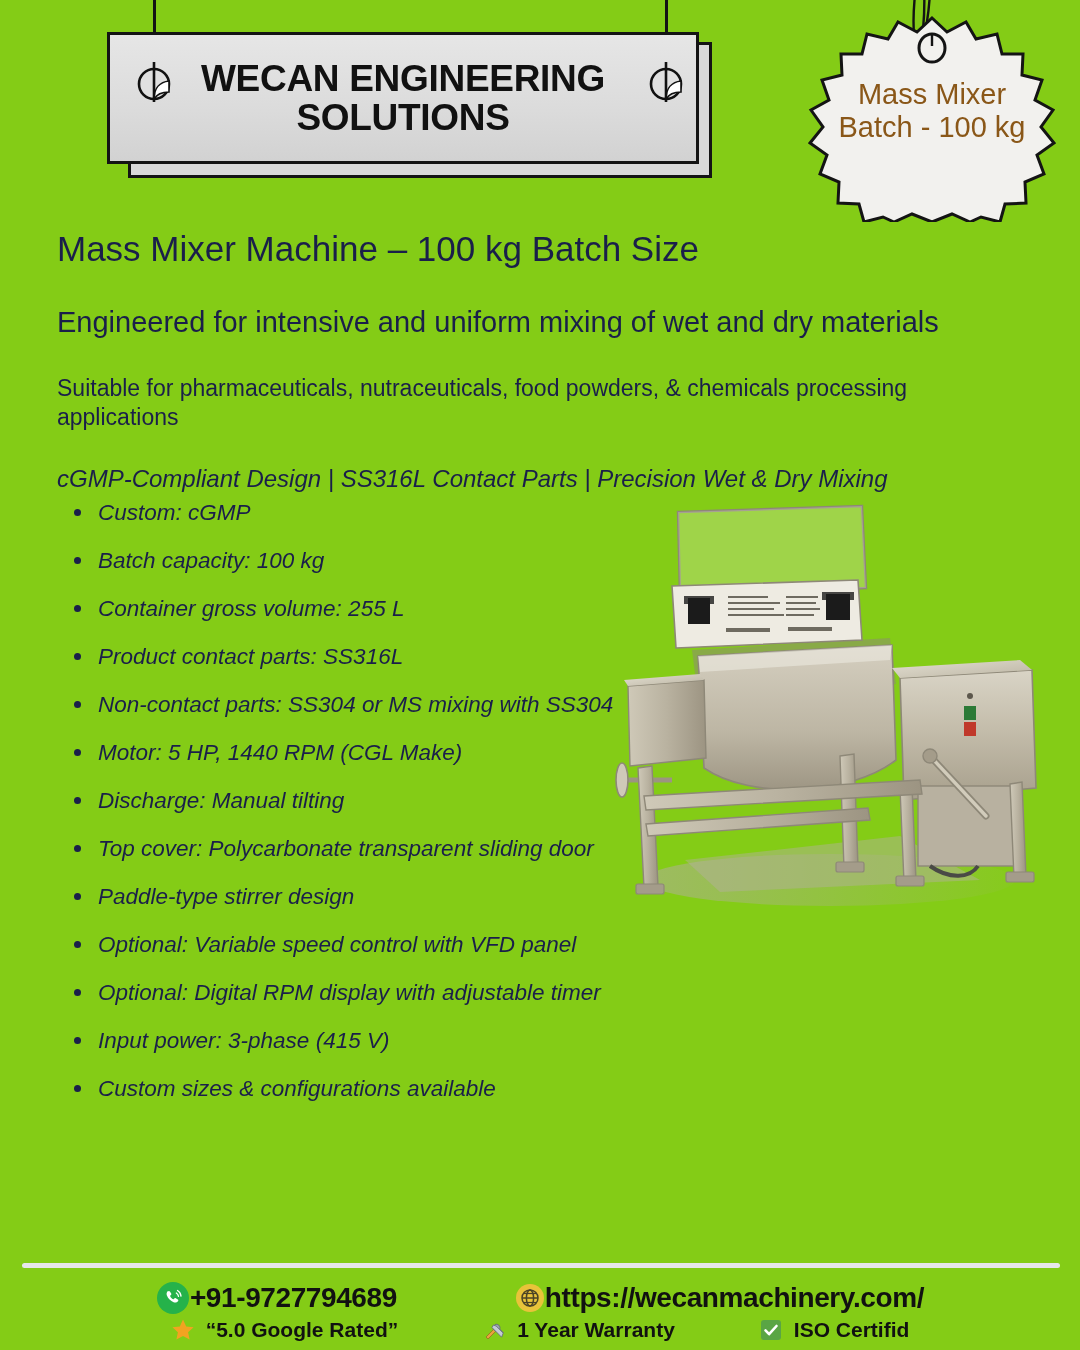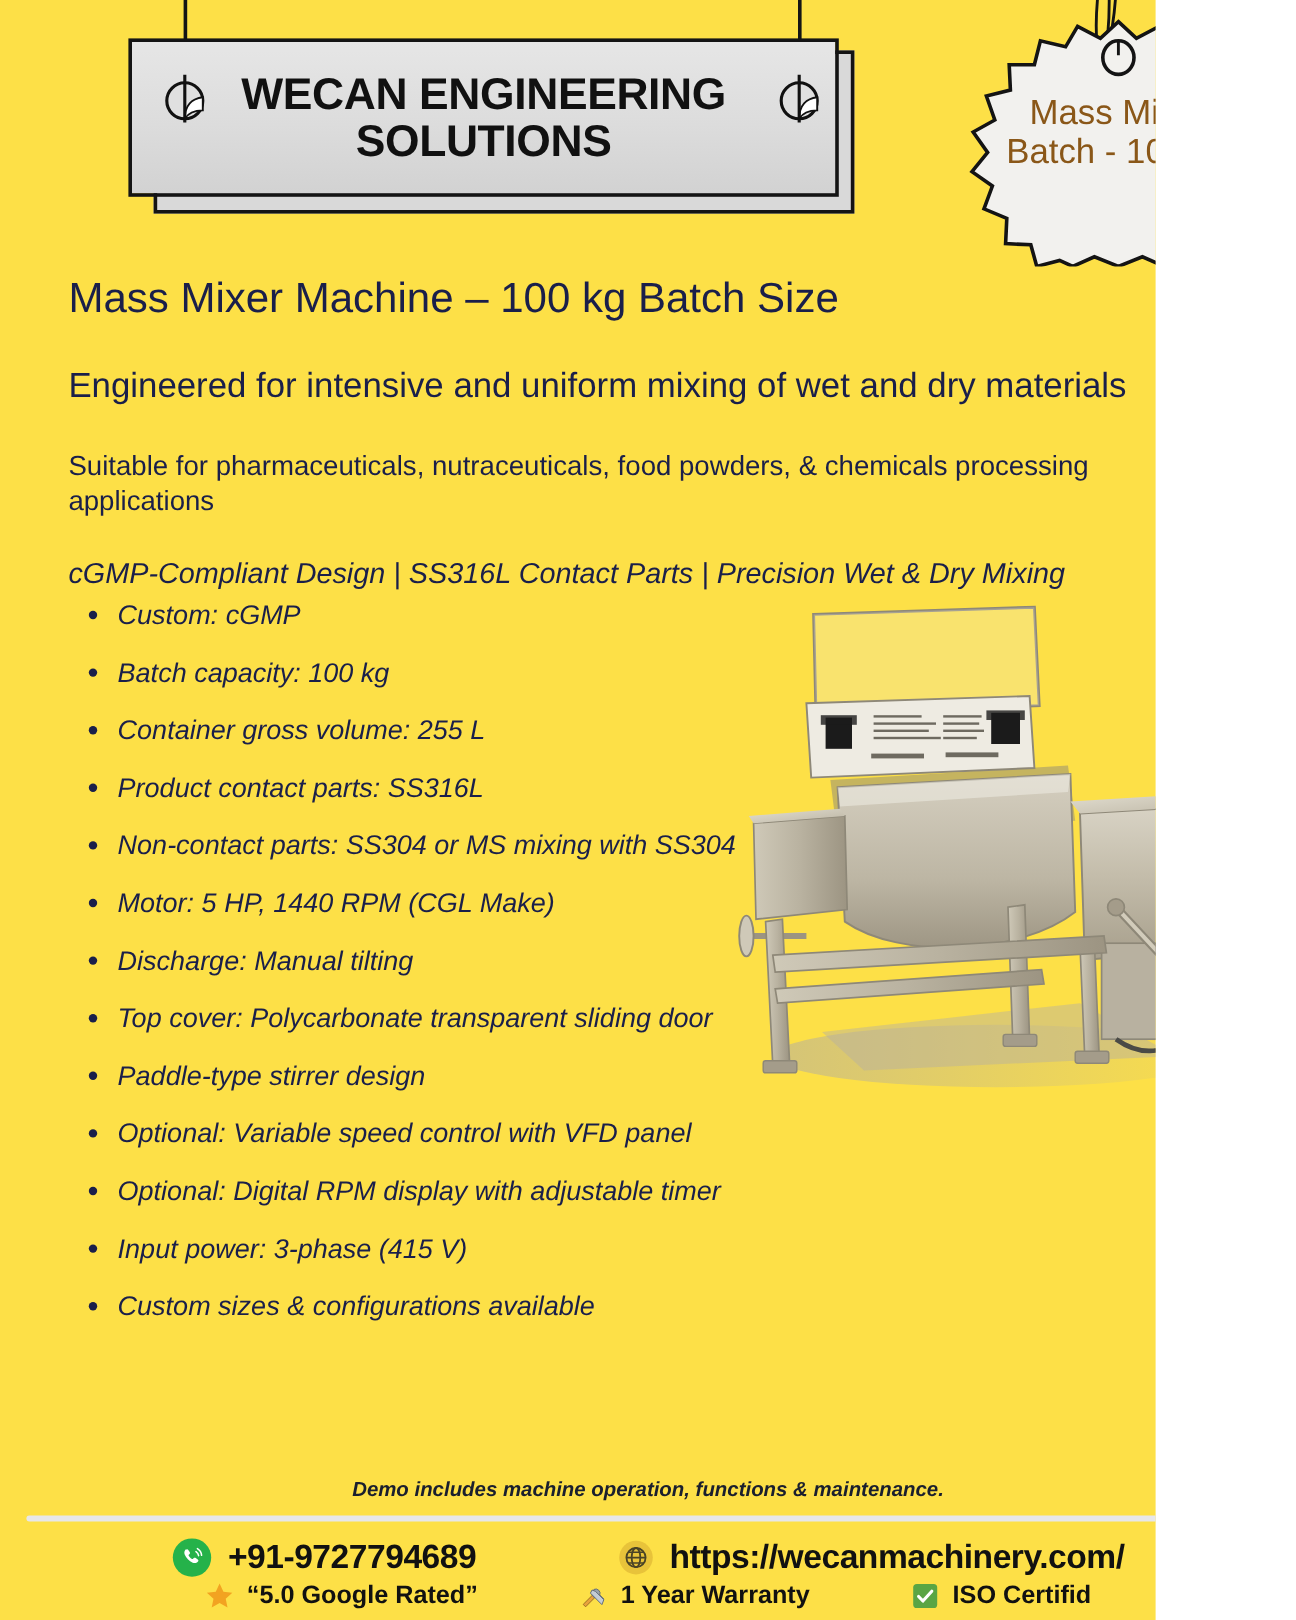--- a/index.html
+++ b/index.html
@@ -2,23 +2,23 @@
 <html><head>
 <meta charset="utf-8">
 <style>
   html, body {
     margin: 0;
     padding: 0;
     background: #ffffff;
   }
   #page {
     position: relative;
-    width: 963px;
+    width: 1080px;
     height: 1350px;
-    background: #fde047;
+    background: #84cc16;
     overflow: hidden;
     font-family: "Liberation Sans", sans-serif;
     color: #1a1f4a;
   }
 
   
   #header-zone {
     position: absolute;
     left: 0; top: 0;
     width: 1080px;
@@ -210,21 +210,20 @@
     top: 1281px;
     width: 1080px;
     display: flex;
     justify-content: center;
     align-items: center;
     gap: 118px;
   }
   .contact-item {
     display: flex;
     align-items: center;
-    gap: 13px;
   }
   .contact-text {
     font-size: 28px;
     font-weight: bold;
     color: #111111;
     letter-spacing: -0.4px;
   }
   #badges-row {
     position: absolute;
     left: 0;
@@ -401,21 +400,20 @@
     <g fill="#a49c8a" stroke="#8e8878" stroke-width="1.2">
       <rect x="36" y="396" width="28" height="10" rx="2"></rect>
       <rect x="236" y="374" width="28" height="10" rx="2"></rect>
       <rect x="296" y="388" width="28" height="10" rx="2"></rect>
       <rect x="406" y="384" width="28" height="10" rx="2"></rect>
     </g>
 
     <path d="M330 378 C 350 392, 370 390, 378 378" fill="none" stroke="#4a4a46" stroke-width="4"></path>
   </svg>
 
-  <div id="demo-note">Demo includes machine operation, functions &amp; maintenance.</div>
   <div id="footer-divider"></div>
 
   <div id="contact-row">
     <div class="contact-item">
       <svg class="ico" width="34" height="34" viewBox="0 0 34 34">
         <circle cx="17" cy="17" r="16" fill="#25b24a"></circle>
         <path d="M12.2 10.4c.6-.5 1.3-.4 1.7.2l1.3 2c.3.5.2 1-.2 1.4l-.7.6c-.2.2-.2.4-.1.7.5 1.2 1.7 2.4 2.9 2.9.3.1.5.1.7-.1l.6-.7c.4-.4.9-.5 1.4-.2l2 1.3c.6.4.7 1.1.2 1.7-1.1 1.3-2.8 1.6-4.4 1-3-1.2-5.5-3.7-6.7-6.7-.6-1.6-.3-3.2 1-4.4z" fill="#ffffff"></path>
         <path d="M21.5 9.5c2 1.2 3.3 3.3 3.5 5.6" fill="none" stroke="#ffffff" stroke-width="1.3" stroke-linecap="round"></path>
         <path d="M20.3 12c1.2.8 2 2 2.2 3.4" fill="none" stroke="#ffffff" stroke-width="1.3" stroke-linecap="round"></path>
       </svg>

